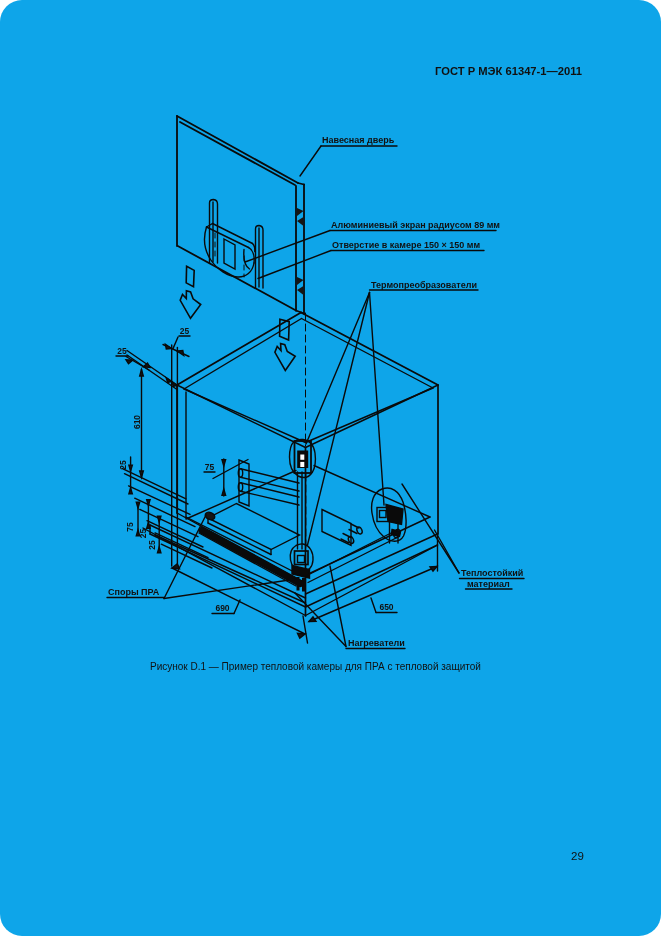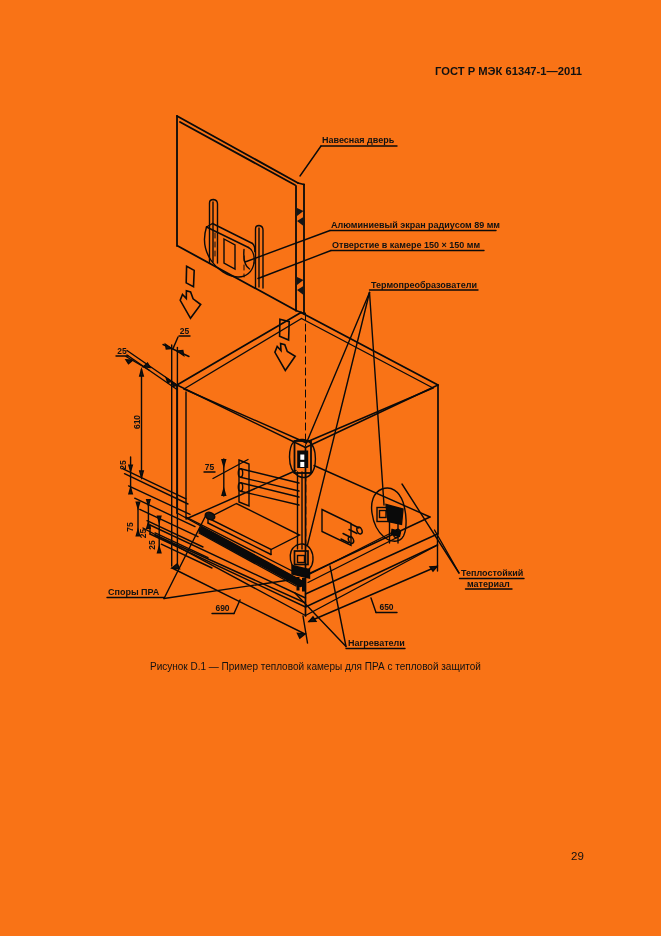--- a/index.html
+++ b/index.html
@@ -1,17 +1,17 @@
 <!DOCTYPE html>
 <html><head>
 <meta charset="utf-8">
 <style>
 html,body{margin:0;padding:0;background:#fff;}
-#page{position:relative;width:661px;height:936px;background:#f97316;overflow:hidden;
-  font-family:"Liberation Sans",sans-serif;}
+#page{position:relative;width:661px;height:936px;background:#0ea5e9;overflow:hidden;
+  font-family:"Liberation Sans",sans-serif;border-radius:22px;}
 svg{position:absolute;left:0;top:0;}
 .lbl{font-family:"Liberation Sans",sans-serif;font-weight:bold;font-size:9px;fill:#111;}
 .num{font-family:"Liberation Sans",sans-serif;font-weight:bold;font-size:8.5px;fill:#111;}
 </style>
 </head>
 <body>
 <div id="page">
 <svg width="661" height="936" viewBox="0 0 661 936">
 <g stroke="#0a0a0a" stroke-width="1.4" fill="none" stroke-linecap="round">
 

